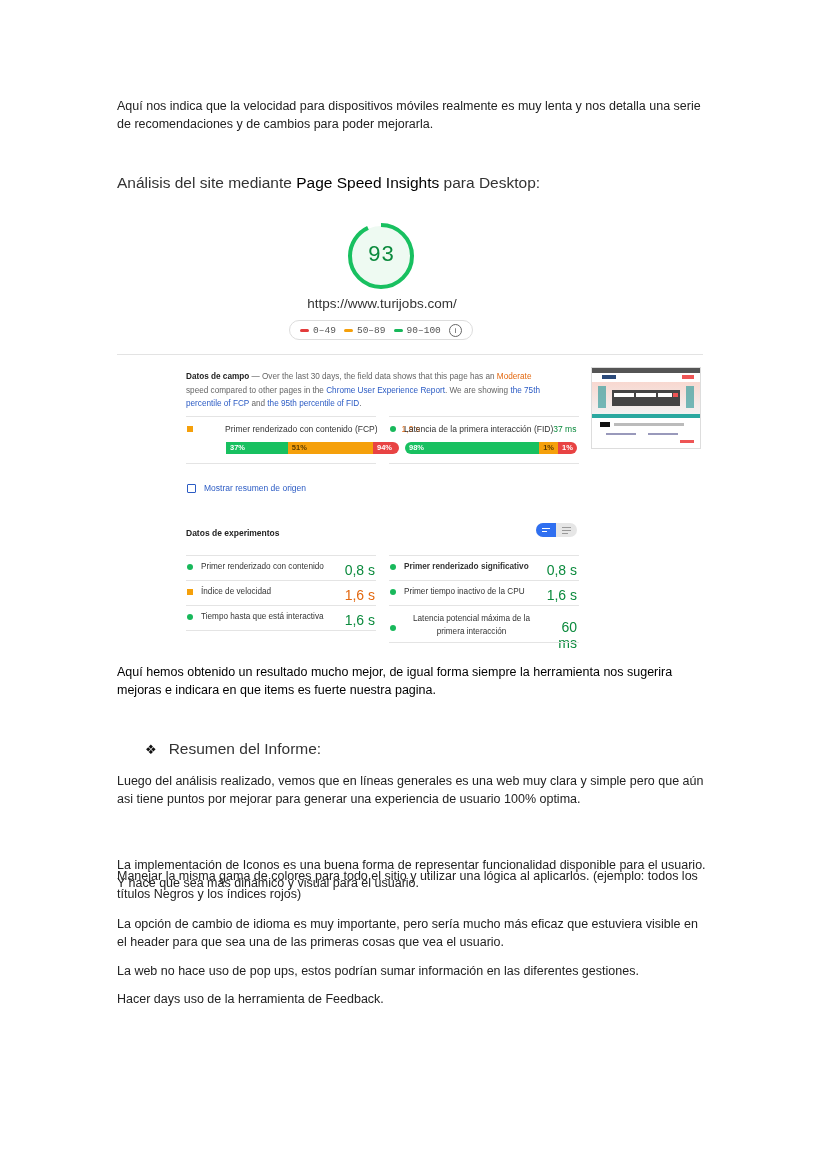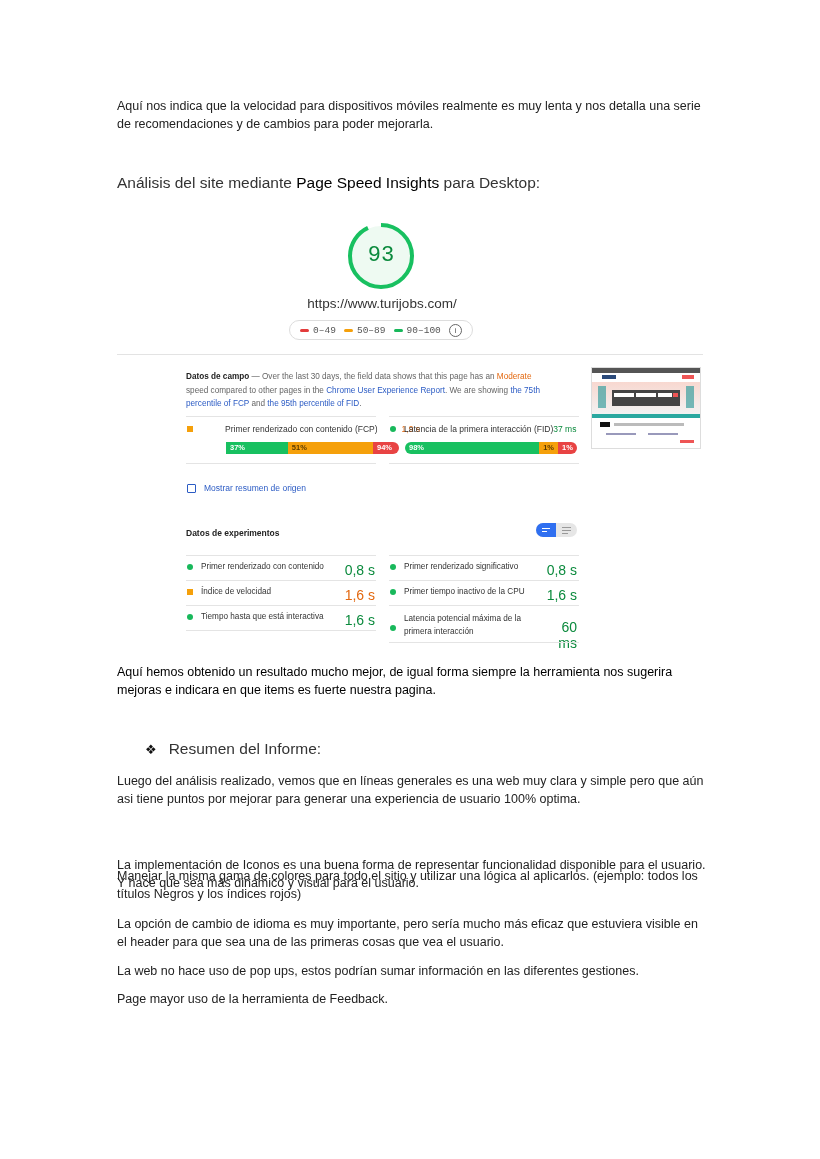--- a/index.html
+++ b/index.html
@@ -31,21 +31,21 @@
   .bar { position:absolute; height:12px; border-radius:6px; overflow:hidden; display:flex; font-size:7.5px; font-weight:bold; line-height:12px; }
   .bar span { display:block; padding-left:4px; box-sizing:border-box; }
   .checkbox-row { left:187px; top:483px; display:flex; align-items:center; font-size:8.5px; color:#2b5bc4; }
   .checkbox-row .box { width:7px; height:7px; border:1px solid #2b5bc4; border-radius:1px; margin-right:8px; }
   .exp-title { left:186px; top:528px; font-size:8.5px; color:#222; font-weight:bold; }
   .toggle { left:536px; top:523px; width:41px; height:14px; border-radius:7px; background:#e6e6e6; display:flex; overflow:hidden; }
   .toggle .on { width:20px; background:#2f6ff0; display:flex; align-items:center; justify-content:center; }
   .toggle .off { width:21px; display:flex; align-items:center; justify-content:center; }
   .lines { display:flex; flex-direction:column; gap:2px; }
   .lines i { display:block; height:1px; }
-  .exp-row { position:absolute; font-size:8.2px; color:#333; display:flex; align-items:center; }
+  .exp-row { position:absolute; font-size:8.2px; color:#333; display:flex; align-items:center;text-align:center; }
   .exp-val { position:absolute; font-size:14px; text-align:right; }
   .p2 { left:117px; top:663px; width:590px; color:#000; }
   .h-summary { left:145px; top:740px; font-size:15.5px; color:#333; display:flex; align-items:center; }
   .h-summary .bullet { font-size:13px; margin-right:12px; color:#111; }
   .para { left:117px; width:590px; }
 </style>
 </head>
 <body>
 
 <div class="abs doc-text p1">Aquí nos indica que la velocidad para dispositivos móviles realmente es muy lenta y nos detalla una serie de recomendaciones y de cambios para poder mejorarla.</div>
@@ -180,21 +180,21 @@
 <div class="exp-val" style="left:340px;top:587px;width:35px;color:#e3680f">1,6 s</div>
 <div class="sep" style="left:186px;top:605px;width:190px;"></div>
 
 <div class="exp-row" style="left:187px;top:612px;">
   <span class="dot" style="background:#18b85b"></span>
     <span>Tiempo hasta que está interactiva</span>
 </div>
 <div class="exp-val" style="left:340px;top:612px;width:35px;color:#0b8a3d">1,6 s</div>
 <div class="sep" style="left:186px;top:630px;width:190px;"></div>
 
-<div class="exp-row" style="left:390px;top:562px;">
+<div class="exp-row" style="left:390px;top:562px;font-weight:bold;">
   <span class="dot" style="background:#18b85b"></span>
     <span>Primer renderizado significativo</span>
 </div>
 <div class="exp-val" style="left:540px;top:562px;width:37px;color:#0b8a3d">0,8 s</div>
 <div class="sep" style="left:389px;top:580px;width:190px;"></div>
 
 <div class="exp-row" style="left:390px;top:587px;">
   <span class="dot" style="background:#18b85b"></span>
     <span>Primer tiempo inactivo de la CPU</span>
 </div>
@@ -213,13 +213,13 @@
 <div class="abs h-summary">
   <span class="bullet">❖</span>
   <span>Resumen del Informe:</span>
 </div>
 
 <div class="abs doc-text para" style="top:772px;">Luego del análisis realizado, vemos que en líneas generales es una web muy clara y simple pero que aún asi tiene puntos por mejorar para generar una experiencia de usuario 100% optima.</div>
 <div class="abs doc-text para" style="top:820px;margin-top:36px;">La implementación de Iconos es una buena forma de representar funcionalidad disponible para el usuario. Y hace que sea más dinámico y visual para el usuario.</div>
 <div class="abs doc-text para" style="top:867px;">Manejar la misma gama de colores para todo el sitio y utilizar una lógica al aplicarlos. (ejemplo: todos los títulos Negros y los índices rojos)</div>
 <div class="abs doc-text para" style="top:915px;">La opción de cambio de idioma es muy importante, pero sería mucho más eficaz que estuviera visible en el header para que sea una de las primeras cosas que vea el usuario.</div>
 <div class="abs doc-text para" style="top:962px;">La web no hace uso de pop ups, estos podrían sumar información en las diferentes gestiones.</div>
-<div class="abs doc-text para" style="top:990px;">Page mayor uso de la herramienta de Feedback.</div>
+<div class="abs doc-text para" style="top:990px;">Hacer days uso de la herramienta de Feedback.</div>
 
 </body></html>

